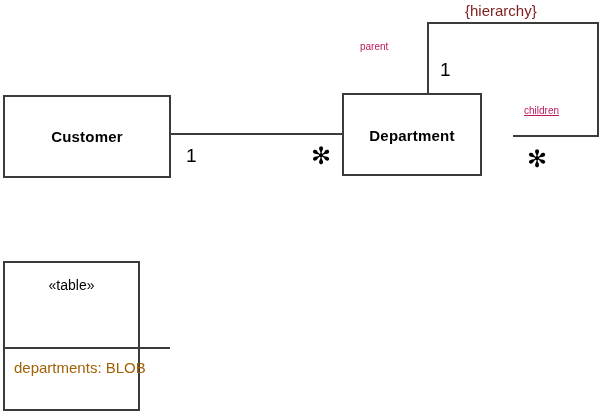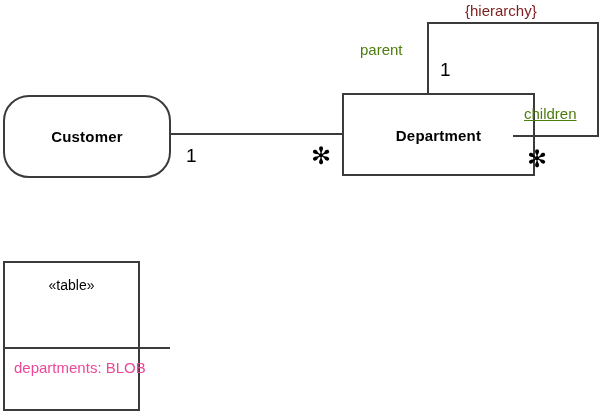--- a/index.html
+++ b/index.html
@@ -36,41 +36,41 @@
     left: 0;
     right: 0;
     text-align: center;
     font-weight: normal;
     font-size: 14px;
     color: #000000;
   }
   .attr {
     position: absolute;
     font-size: 15px;
-    color: #ec4899;
+    color: #a16207;
     white-space: nowrap;
   }
   .divider {
     position: absolute;
     background: #3b3b3b;
   }
   .line-h {
     position: absolute;
     height: 2px;
     background: #3b3b3b;
   }
   .line-v {
     position: absolute;
     width: 2px;
     background: #3b3b3b;
   }
   .label {
     position: absolute;
-    font-size: 15px;
-    color: #4d7c0f;
+    font-size: 10px;
+    color: #be185d;
     white-space: nowrap;
   }
   .mult {
     position: absolute;
     font-size: 19px;
     color: #000000;
     white-space: nowrap;
     line-height: 1;
   }
   .star {
@@ -86,25 +86,25 @@
     font-size: 15px;
     color: #7f1d1d;
     white-space: nowrap;
   }
 </style>
 </head>
 <body>
 
 <div id="canvas">
 
-  <div class="box" style="left:3px; top:95px; width:168px; height:83px;border-radius:26px;">
+  <div class="box" style="left:3px; top:95px; width:168px; height:83px;">
     <div class="class-name" style="top:31px;">Customer</div>
   </div>
 
-  <div class="box" style="left:342px; top:93px; width:193px; height:83px;">
+  <div class="box" style="left:342px; top:93px; width:140px; height:83px;">
     <div class="class-name" style="top:32px;">Department</div>
   </div>
 
   <div class="line-h" style="left:171px; top:133px; width:172px;"></div>
 
   <div class="mult" style="left:186px; top:146px;">1</div>
 
   <div class="star" style="left:311px; top:144px;">✻</div>
 
   <div class="line-v" style="left:427px; top:22px; height:73px;"></div>

